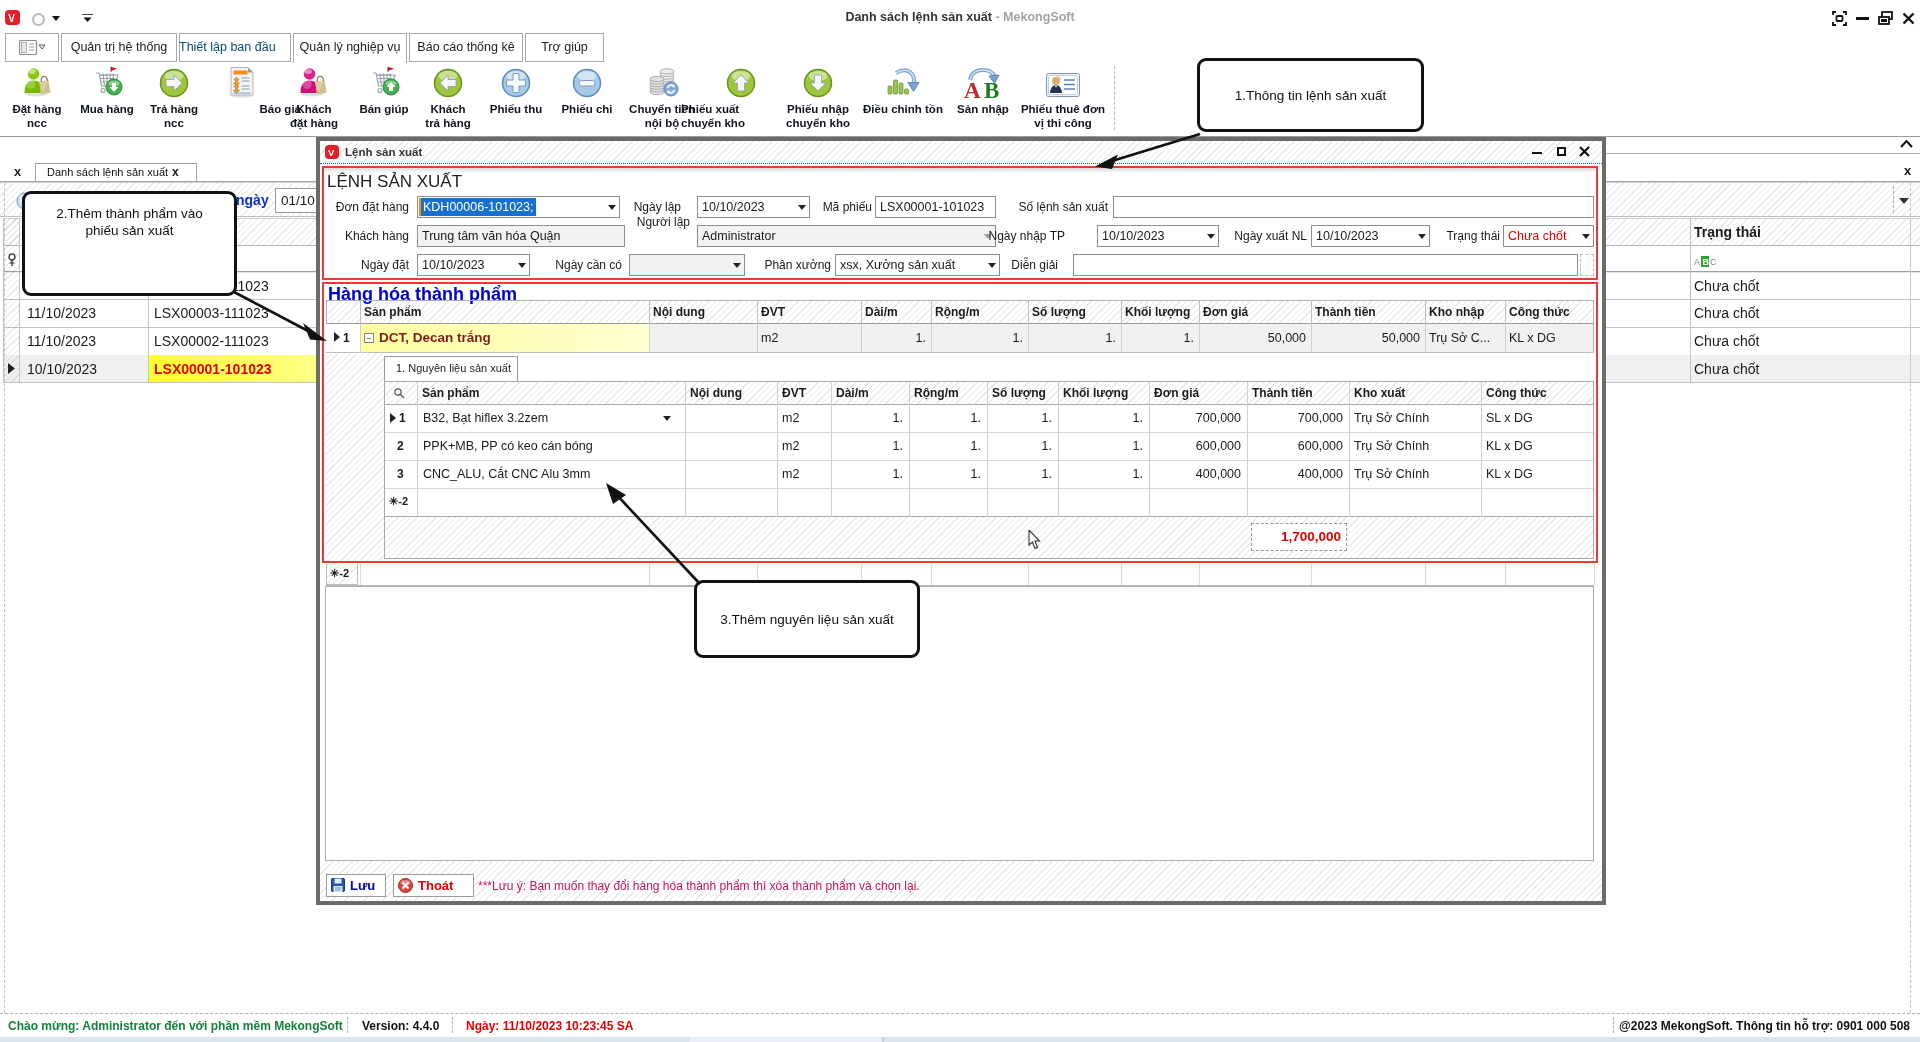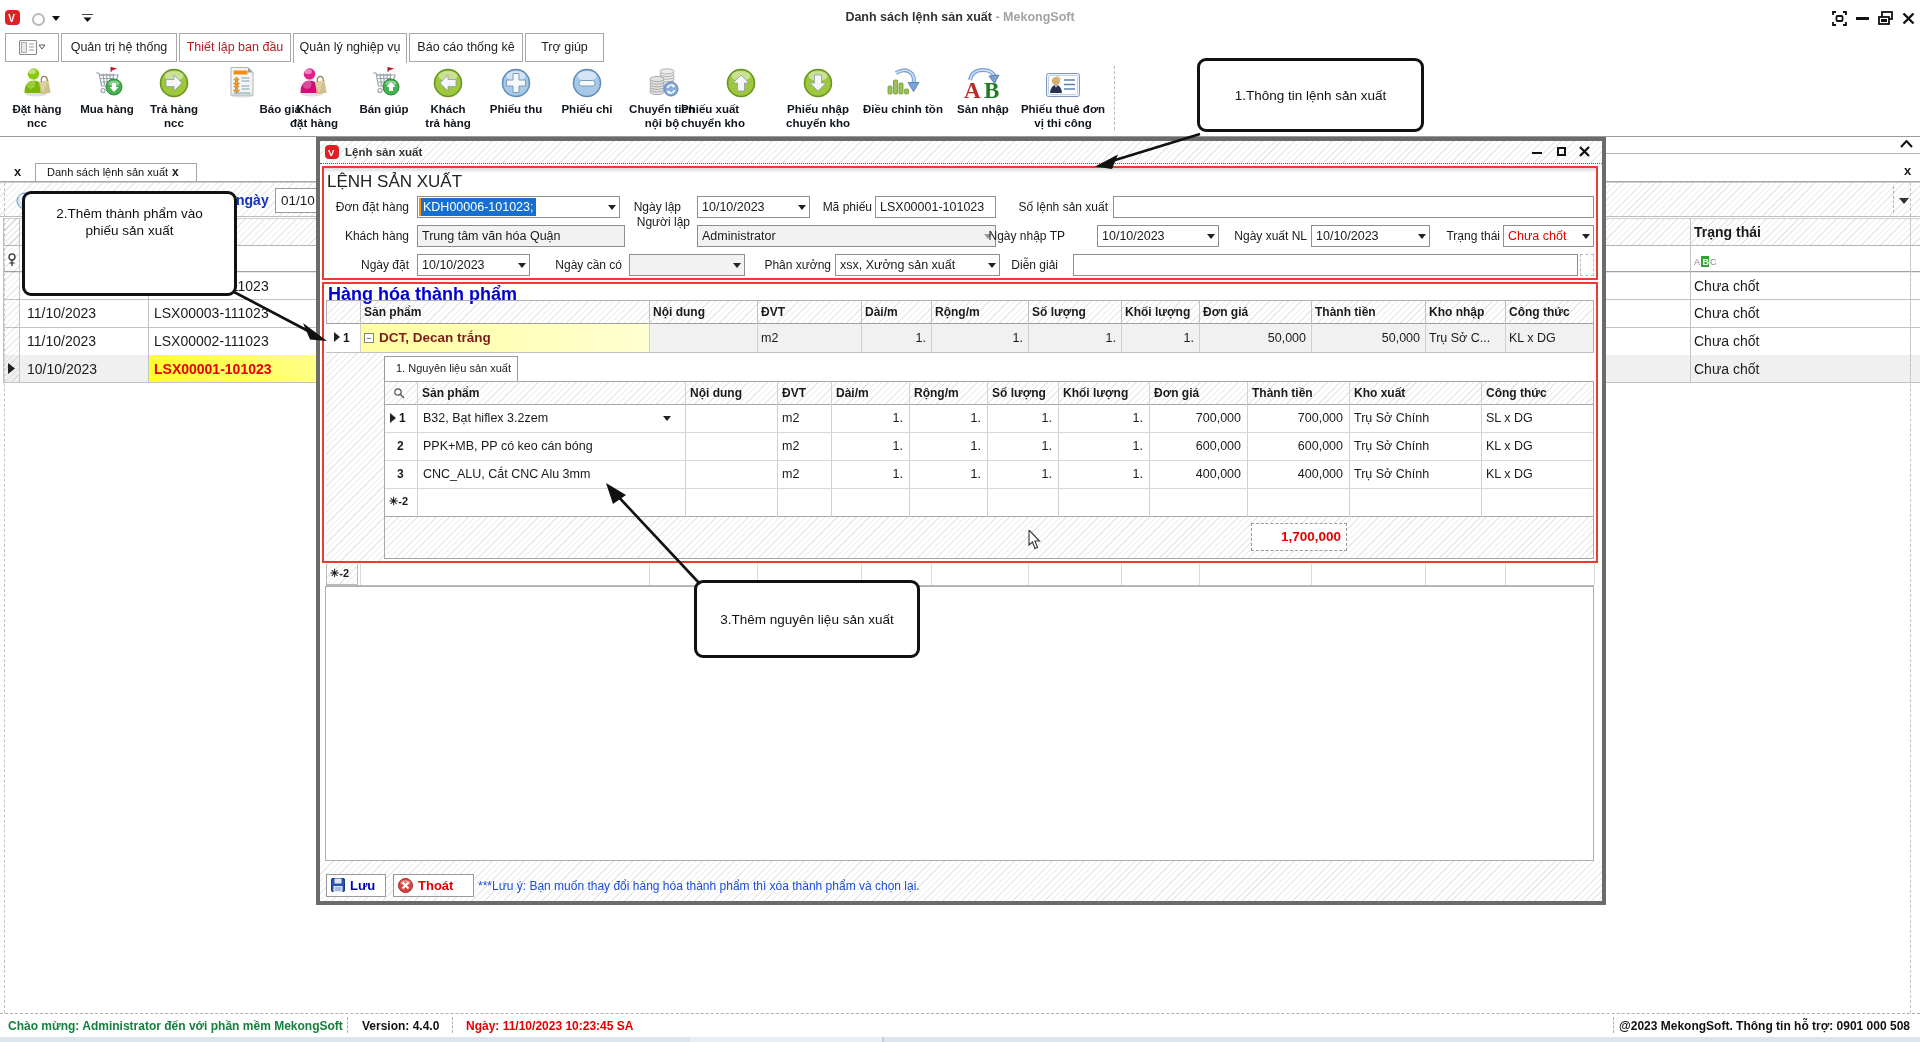--- a/index.html
+++ b/index.html
@@ -113,21 +113,21 @@
 <div class="a" style="left:5px;top:33px;width:54px;height:29px;border:1px solid #a7a7a7;background:#fff"></div>
 <svg class="a" style="left:19px;top:40px" width="26" height="15" viewBox="0 0 26 15">
     <rect x="0.5" y="0.5" width="17" height="14" rx="1.5" fill="#fff" stroke="#8a8a8a" stroke-width="1.2"></rect>
     <rect x="2.5" y="2.5" width="5" height="10" fill="#e8e8e8" stroke="#999" stroke-width="0.8"></rect>
     <path d="M10 4 h5 M10 7 h5 M10 10 h5" stroke="#999" stroke-width="1.1"></path>
     <path d="M20 5 h6 l-3 4 z" fill="none" stroke="#555" stroke-width="1"></path>
   </svg>
 <div class="a" style="left:61px;top:33px;width:116px;height:29px;border:1px solid #a7a7a7;background:#fff"></div>
 <div class="a t" style="left:61px;top:40px;width:116px;text-align:center;font-size:12.5px;color:#222;z-index:4">Quản trị hệ thống</div>
 <div class="a" style="left:179px;top:33px;width:112px;height:29px;border:1px solid #a7a7a7;background:#fff"></div>
-<div class="a t" style="left:179px;top:40px;width:112px;text-align:center;font-size:12.5px;color:#b91c1c;z-index:4">Thiết lập ban đầu</div>
+<div class="a t" style="left:179px;top:40px;width:112px;font-size:12.5px;color:#0c4a6e;z-index:4">Thiết lập ban đầu</div>
 <div class="a" style="left:293px;top:33px;width:114px;height:30px;border:1px solid #a7a7a7;border-bottom:none;background:#fff;z-index:3"></div>
 <div class="a t" style="left:293px;top:40px;width:114px;text-align:center;font-size:12.5px;color:#222;z-index:4">Quản lý nghiệp vụ</div>
 <div class="a" style="left:409px;top:33px;width:114px;height:29px;border:1px solid #a7a7a7;background:#fff"></div>
 <div class="a t" style="left:409px;top:40px;width:114px;text-align:center;font-size:12.5px;color:#222;z-index:4">Báo cáo thống kê</div>
 <div class="a" style="left:525px;top:33px;width:79px;height:29px;border:1px solid #a7a7a7;background:#fff"></div>
 <div class="a t" style="left:525px;top:40px;width:79px;text-align:center;font-size:12.5px;color:#222;z-index:4">Trợ giúp</div>
 <svg class="a" style="left:22px;top:66px" width="32" height="32" viewBox="0 0 32 32">
     <ellipse cx="14" cy="28" rx="11" ry="2.5" fill="#000" opacity="0.12"></ellipse>
     <circle cx="11.5" cy="8" r="5.8" fill="#8cc80f"></circle>
     <ellipse cx="10" cy="5.5" rx="4" ry="2.5" fill="#fff" opacity="0.45"></ellipse>
@@ -492,21 +492,21 @@
     <path d="M4 10 h6 M4 12 h6" stroke="#5577aa" stroke-width="0.8"></path>
   </svg>
 <div class="a t b" style="left:350px;top:878px;z-index:11;font-size:13px;color:#0000bb">Lưu</div>
 <div class="a" style="left:393px;top:874px;width:81px;height:23px;z-index:11;border:1px solid #9a9a9a;background:#fff"></div>
 <svg class="a" style="left:398px;top:878px;z-index:12" width="15" height="15" viewBox="0 0 15 15">
     <circle cx="7.5" cy="7.5" r="7" fill="#d64541" stroke="#a02a28"></circle>
     <ellipse cx="7.5" cy="4.5" rx="5" ry="2.5" fill="#fff" opacity="0.35"></ellipse>
     <path d="M4.5 4.5 L10.5 10.5 M10.5 4.5 L4.5 10.5" stroke="#fff" stroke-width="2"></path>
   </svg>
 <div class="a t b" style="left:418px;top:878px;z-index:11;font-size:13px;color:#e50000">Thoát</div>
-<div class="a t" style="left:478px;top:879px;z-index:11;font-size:12px;color:#1d4ed8">***Lưu ý: Bạn muốn thay đổi hàng hóa thành phẩm thì xóa thành phẩm và chọn lại.</div>
+<div class="a t" style="left:478px;top:879px;z-index:11;font-size:12px;color:#be185d">***Lưu ý: Bạn muốn thay đổi hàng hóa thành phẩm thì xóa thành phẩm và chọn lại.</div>
 <div class="a callout" style="left:1197px;top:58px;width:227px;height:74px">1.Thông tin lệnh sản xuất</div>
 <svg class="a" style="left:1090px;top:128px;z-index:40" width="120" height="45" viewBox="0 0 120 45">
     <path d="M110 6 L22 33" stroke="#111" stroke-width="2.6"></path>
     <path d="M5 38.5 L28 26.5 L22 41 Z" fill="#111"></path>
   </svg>
 <div class="a callout" style="left:22px;top:191px;width:215px;height:105px;align-items:flex-start;padding-top:11px">2.Thêm thành phẩm vào<br>phiếu sản xuất</div>
 <svg class="a" style="left:230px;top:285px;z-index:40" width="100" height="60" viewBox="0 0 100 60">
     <path d="M4 7 L80 47" stroke="#111" stroke-width="2.6"></path>
     <path d="M97 56 L73 38 L80 54.5 Z" fill="#111"></path>
   </svg>

